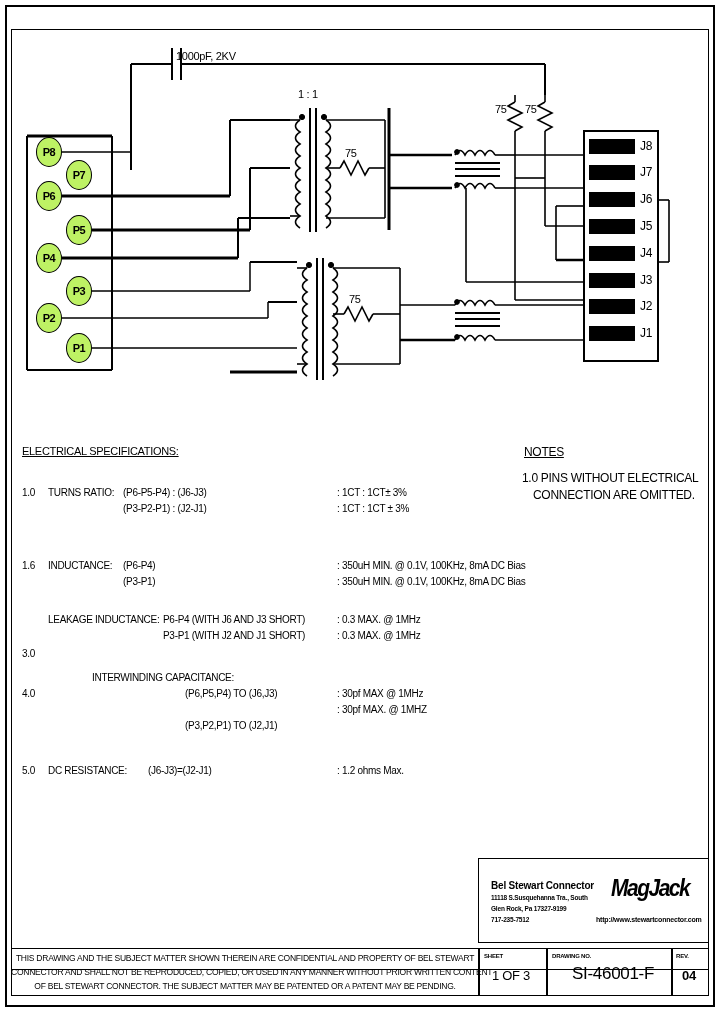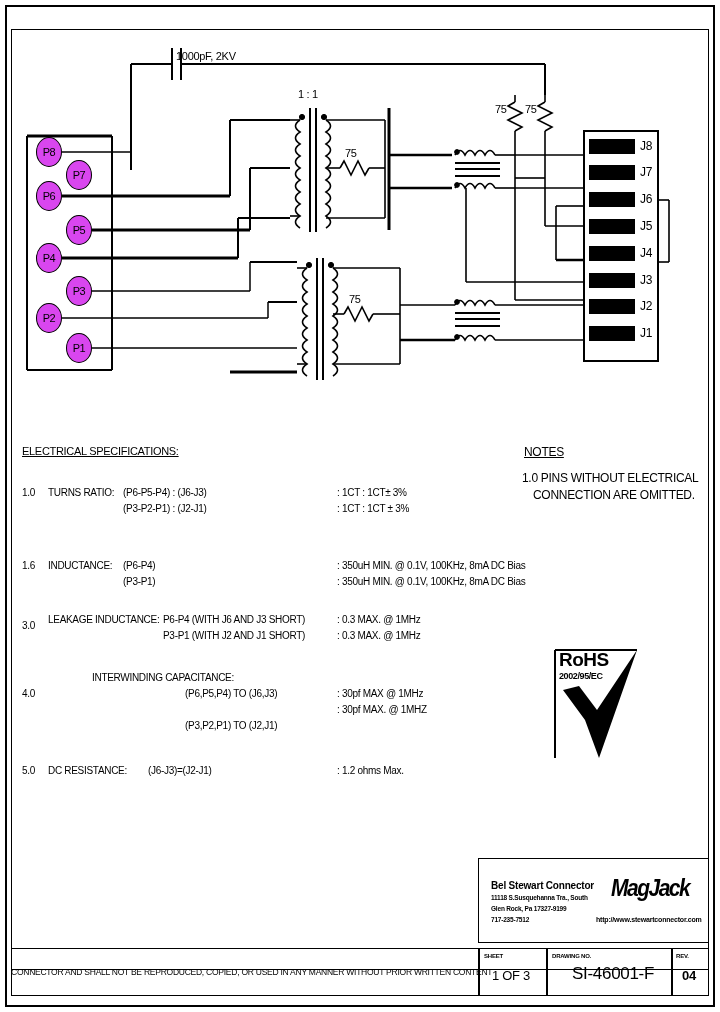--- a/index.html
+++ b/index.html
@@ -37,22 +37,23 @@
     position: absolute;
     width: 26px; height: 30px;
     border: 1.6px solid #000;
     border-radius: 50%;
     box-sizing: border-box;
     display: flex;
     align-items: center;
     justify-content: center;
     font-size: 11px;
     font-family: "Liberation Sans", sans-serif;
-    background: #d946ef;
+    background: #bef264;
     letter-spacing: -0.5px;
+    font-weight: bold;
   }
   
   .conn-body {
     position: absolute;
     border: 2px solid #000;
     box-sizing: border-box;
     background: #fff;
   }
   .conn-pad {
     position: absolute;
@@ -367,21 +368,21 @@
   <div class="spec-row" style="left:123px; top:503px;">(P3-P2-P1) : (J2-J1)</div>
   <div class="spec-row" style="left:337px; top:503px;">: 1CT : 1CT ± 3%</div>
 
   <div class="spec-row" style="left:22px; top:560px;">1.6</div>
   <div class="spec-row" style="left:48px; top:560px;">INDUCTANCE:</div>
   <div class="spec-row" style="left:123px; top:560px;">(P6-P4)</div>
   <div class="spec-row" style="left:337px; top:560px;">: 350uH MIN. @ 0.1V, 100KHz, 8mA DC Bias</div>
   <div class="spec-row" style="left:123px; top:576px;">(P3-P1)</div>
   <div class="spec-row" style="left:337px; top:576px;">: 350uH MIN. @ 0.1V, 100KHz, 8mA DC Bias</div>
 
-  <div class="spec-row" style="left:22px; top:620px;text-align:center;">3.0</div>
+  <div class="spec-row" style="left:22px; top:648px;text-align:center;">3.0</div>
   <div class="spec-row" style="left:48px; top:614px;">LEAKAGE INDUCTANCE:</div>
   <div class="spec-row" style="left:163px; top:614px;">P6-P4 (WITH J6 AND J3 SHORT)</div>
   <div class="spec-row" style="left:337px; top:614px;">: 0.3 MAX. @ 1MHz</div>
   <div class="spec-row" style="left:163px; top:630px;">P3-P1 (WITH J2 AND J1 SHORT)</div>
   <div class="spec-row" style="left:337px; top:630px;">: 0.3 MAX. @ 1MHz</div>
 
   <div class="spec-row" style="left:22px; top:688px;">4.0</div>
   <div class="spec-row" style="left:48px; top:672px;margin-left:44px;">INTERWINDING CAPACITANCE:</div>
   <div class="spec-row" style="left:185px; top:688px;">(P6,P5,P4) TO (J6,J3)</div>
   <div class="spec-row" style="left:337px; top:688px;">: 30pf MAX @ 1MHz</div>
@@ -390,43 +391,35 @@
 
   <div class="spec-row" style="left:22px; top:765px;">5.0</div>
   <div class="spec-row" style="left:48px; top:765px;">DC RESISTANCE:</div>
   <div class="spec-row" style="left:148px; top:765px;">(J6-J3)=(J2-J1)</div>
   <div class="spec-row" style="left:337px; top:765px;">: 1.2 ohms Max.</div>
 
   <div class="heading" style="left:524px; top:445px; font-size:12px;">NOTES</div>
   <div class="txt" style="left:522px; top:471px; font-size:12px;">1.0 PINS WITHOUT ELECTRICAL</div>
   <div class="txt" style="left:533px; top:488px; font-size:12px;">CONNECTION ARE OMITTED.</div>
 
-  <div class="rohs-box">
-    <svg width="86" height="112" viewBox="0 0 86 112">
-      <polyline points="2,2 84,2 2,2" stroke="#000" stroke-width="2" fill="none"></polyline>
-      <line x1="2" y1="2" x2="2" y2="110" stroke="#000" stroke-width="2"></line>
-      <line x1="2" y1="2" x2="84" y2="2" stroke="#000" stroke-width="2"></line>
-      <polygon points="84,2 46,110 32,72 10,42 26,38 44,62" fill="#000"></polygon>
-    </svg>
-    <div class="rohs-text">RoHS</div>
-    <div class="rohs-sub">2002/95/EC</div>
-  </div>
 
   <div class="tb" style="left:478px; top:858px; width:231px; height:85px;"></div>
 
   <div class="company-name" style="left:491px; top:880px;">Bel Stewart Connector</div>
   <div class="company-addr" style="left:491px; top:894px;">11118 S.Susquehanna Tra., South</div>
   <div class="company-addr" style="left:491px; top:905px;">Glen Rock, Pa  17327-9199</div>
   <div class="company-addr" style="left:491px; top:916px;">717-235-7512</div>
 
   <div class="maglogo" style="left:611px; top:876px;">MagJack</div>
   <div class="weburl" style="left:596px; top:916px;">http://www.stewartconnector.com</div>
 
   <div class="tb" style="left:11px; top:948px; width:468px; height:48px;"></div>
+  <div class="conf-line" style="left:11px; top:953px; width:468px;">THIS DRAWING AND THE SUBJECT MATTER SHOWN THEREIN ARE CONFIDENTIAL AND PROPERTY OF BEL STEWART</div>
   <div class="conf-line" style="left:11px; top:967px; width:468px;">CONNECTOR AND SHALL NOT BE REPRODUCED, COPIED, OR USED IN ANY MANNER WITHOUT PRIOR WRITTEN CONTENT</div>
+  <div class="conf-line" style="left:11px; top:981px; width:468px;">OF BEL STEWART CONNECTOR.   THE SUBJECT MATTER MAY BE PATENTED OR A PATENT MAY BE PENDING.</div>
 
   <div class="tb" style="left:479px; top:948px; width:68px; height:48px;"></div>
   <div class="tb-caption" style="left:484px; top:953px;">SHEET</div>
   <div class="tb-value" style="left:492px; top:968px;">1 OF 3</div>
 
   <div class="tb" style="left:547px; top:948px; width:125px; height:48px;"></div>
   <div class="tb-caption" style="left:552px; top:953px;">DRAWING NO.</div>
   <div class="tb-value big" style="left:572px; top:964px;">SI-46001-F</div>
 
   <div class="tb" style="left:672px; top:948px; width:37px; height:48px;"></div>

